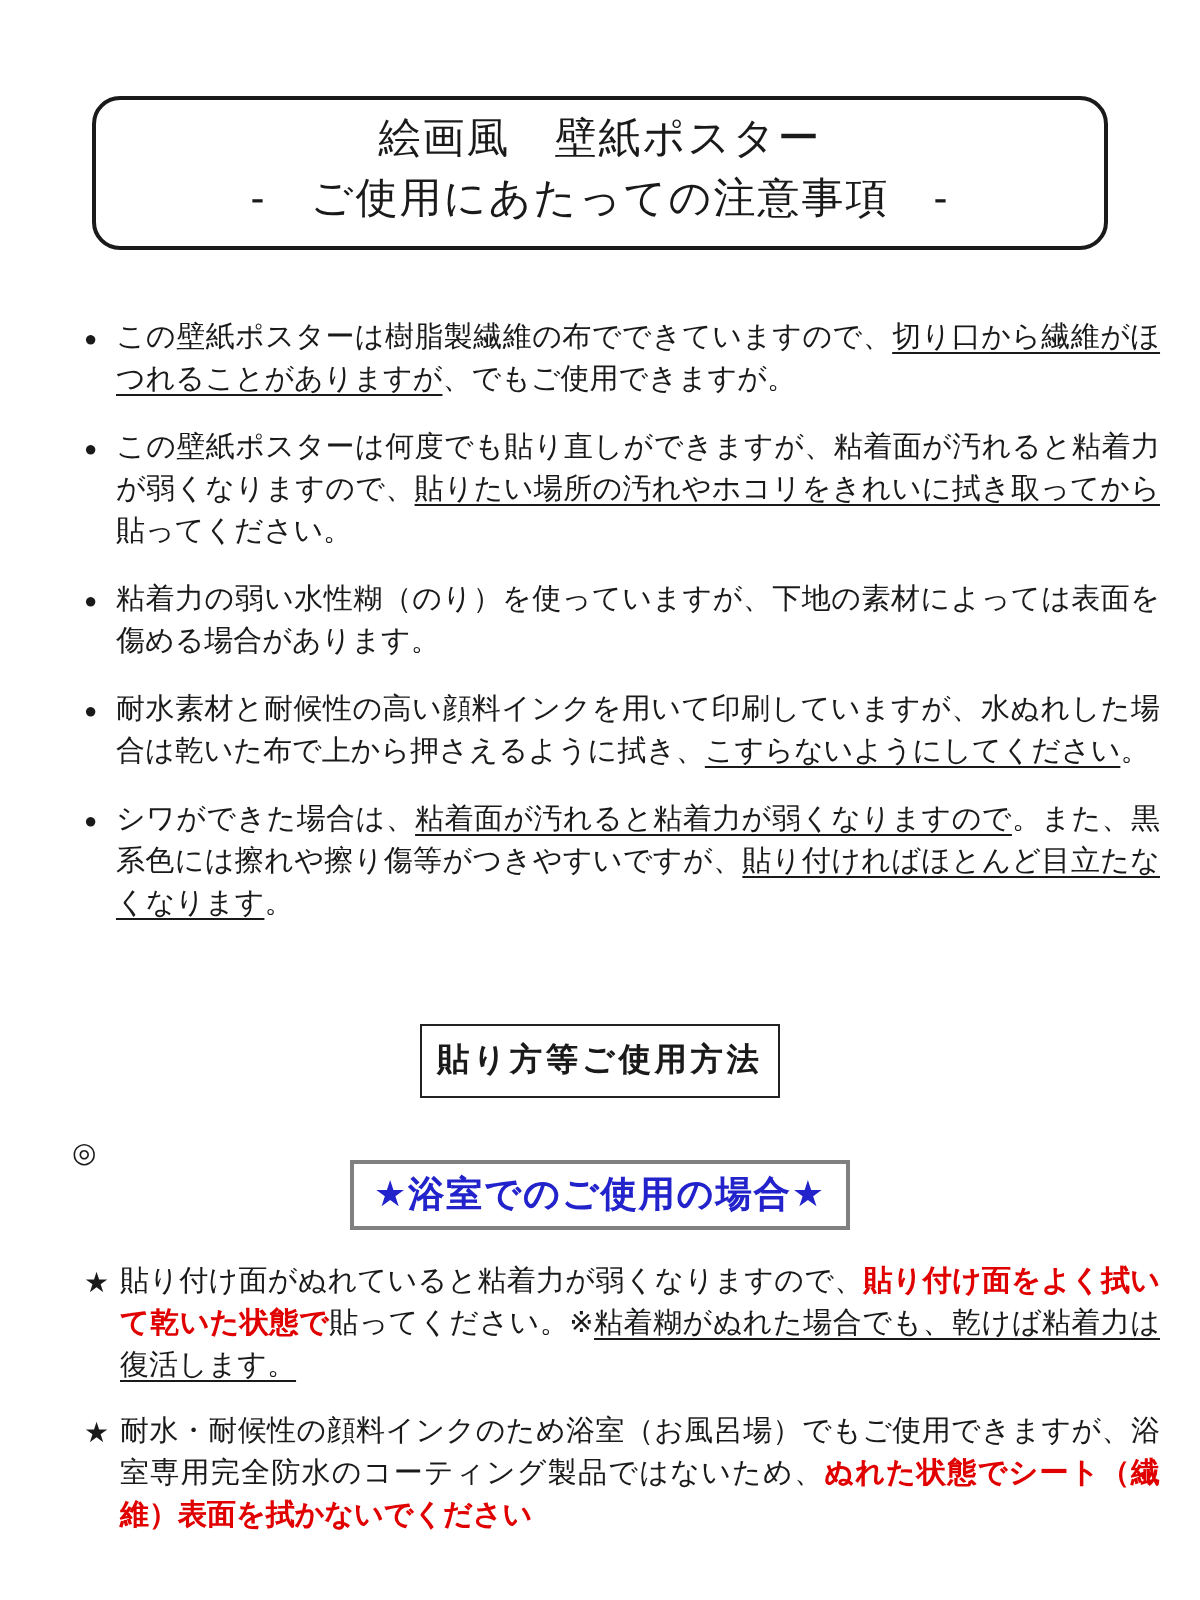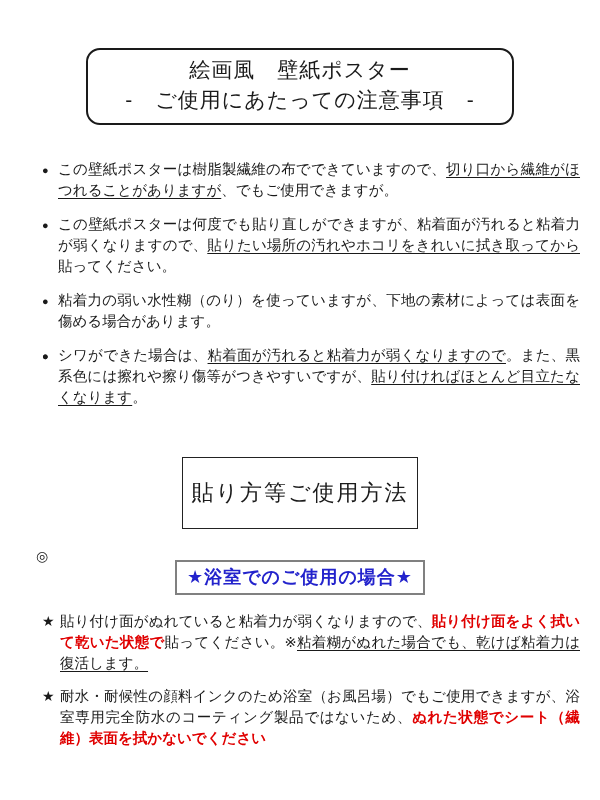--- a/index.html
+++ b/index.html
@@ -8,41 +8,41 @@
   *{box-sizing:border-box;}
   html,body{margin:0;padding:0;}
   body{
     width:600px;height:800px;background:#ffffff;
     font-family:"Liberation Sans","DejaVu Sans",sans-serif;
     color:var(--text);
   }
   .page{width:600px;height:800px;overflow:hidden;position:relative;background:#fff;}
 
   .title-box{
-    width:428px;margin:48px auto 0;border:2px solid var(--border);
+    width:508px;margin:48px auto 0;border:2px solid var(--border);
     border-radius:14px;text-align:center;padding:5px 8px 8px;
   }
   .title-line{font-size:21px;line-height:30px;letter-spacing:1px;white-space:nowrap;}
 
   .notices{margin:34px 20px 0 42px;}
   .item{
     position:relative;padding-left:16px;font-size:14.5px;line-height:21px;
     margin-bottom:13px;text-align:justify;
   }
   .item .marker{position:absolute;left:0;top:1px;font-size:11px;line-height:21px;}
 
   .seg{white-space:pre-wrap;}
   .seg-underline{text-decoration:underline;text-underline-offset:3px;text-decoration-thickness:1px;}
   .seg-bold{font-weight:bold;}
   .seg-red-bold{font-weight:bold;color:var(--red);}
 
   .usage-heading-wrap{text-align:center;margin-top:49px;}
   .usage-heading-box{
-    display:inline-block;border:1px solid #222;padding:20px 8px;
-    font-size:22px;font-weight:normal;letter-spacing:2px;
+    display:inline-block;border:1px solid #222;padding:7px 8px;
+    font-size:16px;font-weight:bold;letter-spacing:2px;
   }
   .usage-note{
     position:relative;margin:17px 20px 0 36px;padding-left:18px;
     font-size:14.5px;line-height:21px;
   }
   .usage-note .marker{position:absolute;left:0;top:0;font-size:14px;}
 
   .bathroom-heading-wrap{text-align:center;margin-top:31px;}
   .bathroom-heading-box{
     display:inline-block;border:2px solid var(--boxgray);padding:3px 10px 4px;
@@ -74,20 +74,21 @@
         <span class="item-text"><span class="seg seg-normal">この壁紙ポスターは何度でも貼り直しができますが、粘着面が汚れると粘着力が弱くなりますので、</span><span class="seg seg-underline">貼りたい場所の汚れやホコリをきれいに拭き取ってから</span><span class="seg seg-normal">貼ってください。</span></span>
       </div>
 
       <div class="item">
         <span class="marker">●</span>
         <span class="item-text"><span class="seg seg-normal">粘着力の弱い水性糊（のり）を使っていますが、下地の素材によっては表面を傷める場合があります。</span></span>
       </div>
 
       <div class="item">
         <span class="marker">●</span>
+        <span class="item-text"><span class="seg seg-normal">耐水素材と耐候性の高い顔料インクを用いて印刷していますが、水ぬれした場合は乾いた布で上から押さえるように拭き、</span><span class="seg seg-underline">こすらないようにしてください</span><span class="seg seg-normal">。</span></span>
       </div>
 
       <div class="item">
         <span class="marker">●</span>
         <span class="item-text"><span class="seg seg-normal">シワができた場合は、</span><span class="seg seg-underline">粘着面が汚れると粘着力が弱くなりますので</span><span class="seg seg-normal">。また、黒系色には擦れや擦り傷等がつきやすいですが、</span><span class="seg seg-underline">貼り付ければほとんど目立たなくなります</span><span class="seg seg-normal">。</span></span>
       </div>
     </div>
 
   <div class="usage-heading-wrap">
     <span class="usage-heading-box">貼り方等ご使用方法</span>

